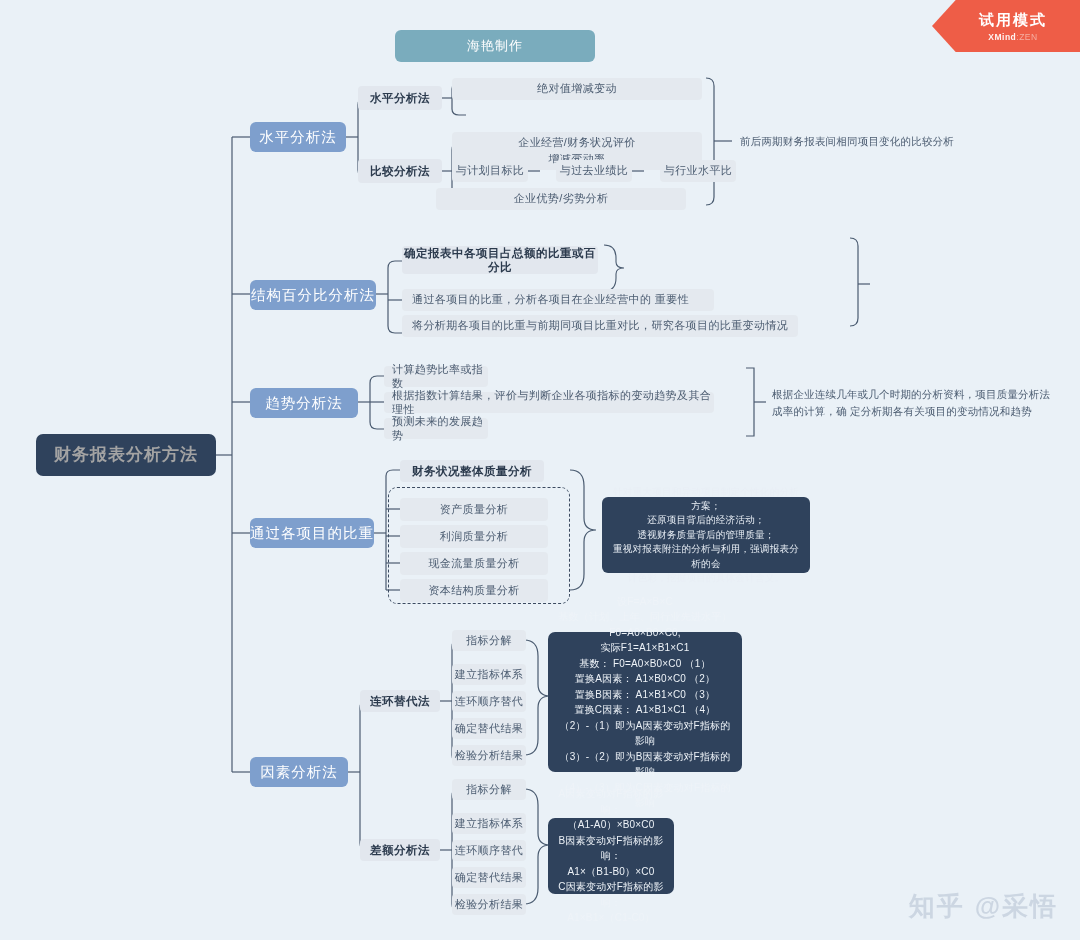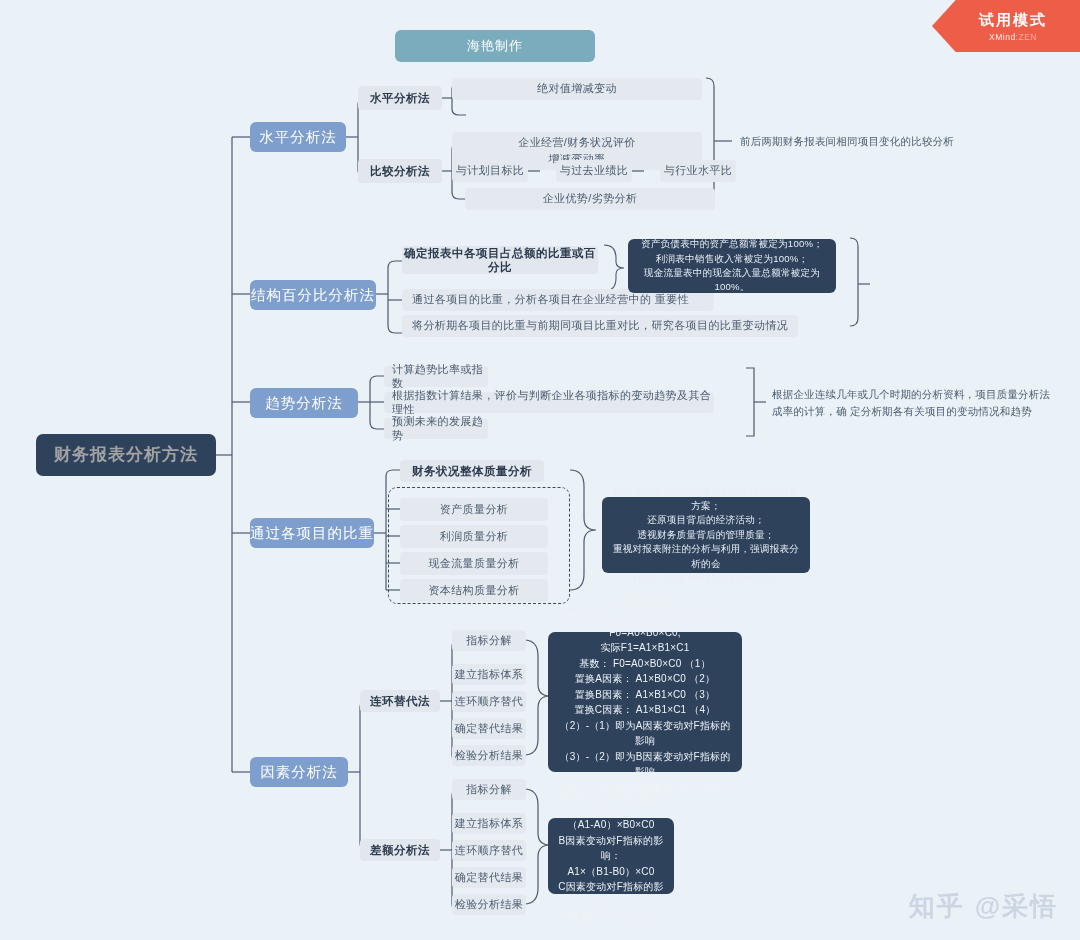--- a/index.html
+++ b/index.html
@@ -60,21 +60,21 @@
   
   .trial {
     position: absolute; top: 0; right: 0; width: 148px; height: 52px;
     background: #ee5d47; color: #fff;
     clip-path: polygon(16% 0, 100% 0, 100% 100%, 16% 100%, 0 50%);
     display: flex; flex-direction: column; align-items: center; justify-content: center;
     padding-left: 14px;
   }
   .trial .t1 { font-size: 15px; font-weight: bold; letter-spacing: 2px; }
   .trial .t2 { font-size: 8.5px; letter-spacing: .5px; margin-top: 2px; opacity: .92; }
-  .trial .t2 b { font-weight: normal; }
+  .trial .t2 b { font-weight: bold; }
   .trial .t2 i { font-style: normal; color: #f6b5a9; }
 
   
   .watermark {
     position: absolute; right: 22px; bottom: 16px;
     font-size: 26px; color: #ccd6e2; letter-spacing: 2px; font-weight: 600;
     display: flex; align-items: center; gap: 10px;
   }
 </style>
 </head>
@@ -189,37 +189,34 @@
 
   <div class="node branch" style="left:250px; top:122px; width:96px; height:30px;">水平分析法</div>
 
   <div class="node sub-bold" style="left:358px; top:86px; width:84px; height:24px;">水平分析法</div>
   <div class="node sub-bold" style="left:358px; top:159px; width:84px; height:24px;">比较分析法</div>
 
   <div class="node leaf" style="left:452px; top:78px; width:250px; height:22px;">绝对值增减变动</div>
   <div class="node leaf" style="left:452px; top:104px; width:250px; height:22px;margin-top:44px;">增减变动率</div>
 
   <div class="node leaf" style="left:452px; top:132px; width:250px; height:22px;">企业经营/财务状况评价</div>
-  <div class="node leaf" style="left:465px; top:188px; width:250px; height:22px;">企业优势/劣势分析</div>
+  <div class="node leaf" style="left:436px; top:188px; width:250px; height:22px;">企业优势/劣势分析</div>
 
   <div class="node leaf" style="left:452px; top:160px; width:76px; height:22px;">与计划目标比</div>
   <div class="node leaf" style="left:556px; top:160px; width:76px; height:22px;">与过去业绩比</div>
   <div class="node leaf" style="left:660px; top:160px; width:76px; height:22px;">与行业水平比</div>
 
   <div class="node note-plain" style="left:740px; top:130px; width:300px; height:22px;">前后两期财务报表间相同项目变化的比较分析</div>
 
   <div class="node branch" style="left:250px; top:280px; width:126px; height:30px;">结构百分比分析法</div>
 
   <div class="node sub-bold" style="left:402px; top:246px; width:196px; height:28px;">确定报表中各项目占总额的比重或百分比</div>
   <div class="node leaf" style="left:402px; top:289px; width:312px; height:22px; justify-content:flex-start; padding-left:10px; text-align:left;">通过各项目的比重，分析各项目在企业经营中的 重要性</div>
   <div class="node leaf" style="left:402px; top:315px; width:396px; height:22px; justify-content:flex-start; padding-left:10px; text-align:left;">将分析期各项目的比重与前期同项目比重对比，研究各项目的比重变动情况</div>
 
-  <div class="node note-dark" style="left:628px; top:239px; width:208px; height:54px;">资产负债表中的资产总额常被定为100%；
-利润表中销售收入常被定为100%；
-现金流量表中的现金流入量总额常被定为100%。</div>
 
 
   <div class="node branch" style="left:250px; top:388px; width:108px; height:30px;">趋势分析法</div>
 
   <div class="node leaf" style="left:384px; top:366px; width:104px; height:21px; justify-content:flex-start; padding-left:8px; text-align:left;">计算趋势比率或指数</div>
   <div class="node leaf" style="left:384px; top:392px; width:330px; height:21px; justify-content:flex-start; padding-left:8px; text-align:left;">根据指数计算结果，评价与判断企业各项指标的变动趋势及其合理性</div>
   <div class="node leaf" style="left:384px; top:418px; width:104px; height:21px; justify-content:flex-start; padding-left:8px; text-align:left;">预测未来的发展趋势</div>
 
   <div class="node note-plain" style="left:772px; top:382px; width:292px; height:42px;">根据企业连续几年或几个时期的分析资料，项目质量分析法
 成率的计算，确 定分析期各有关项目的变动情况和趋势</div>

